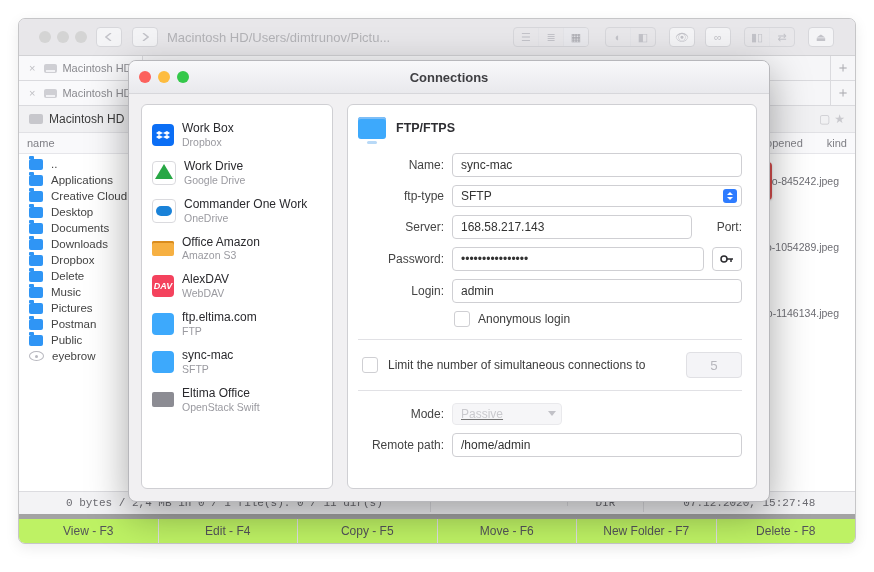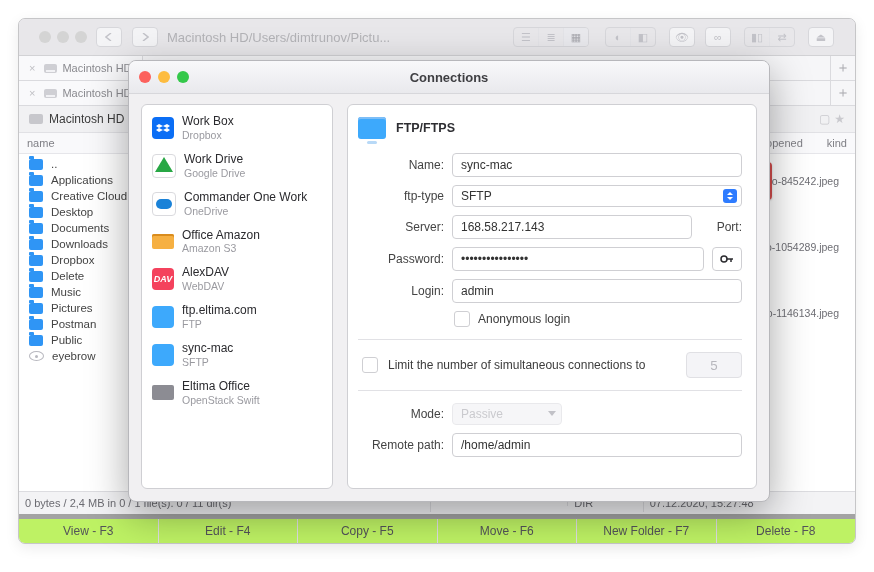--- a/index.html
+++ b/index.html
@@ -54,38 +54,38 @@
   .ficon{width:14px;height:11px;background:var(--folder);border-radius:2px;flex:0 0 14px;position:relative;}
   .ficon::before{content:"";position:absolute;top:-3px;left:0;width:5px;height:3px;background:var(--folder);border-radius:1px 1px 0 0;}
   .feye{width:13px;height:8px;border:1.5px solid #b8b8bf;border-radius:60%;flex:0 0 auto;position:relative;}
   .feye::after{content:"";position:absolute;left:50%;top:50%;width:3px;height:3px;margin:-1.5px 0 0 -1.5px;background:#b8b8bf;border-radius:50%;}
   
   .thumbwrap{flex:1;background:#fff;padding:8px 16px 8px 8px;display:flex;flex-direction:column;gap:28px;align-items:flex-end;}
   .thumbitem{display:flex;align-items:center;font-size:10.5px;color:#6e6e74;text-align:center;}
   .thumb{width:60px;height:38px;border-radius:4px;box-shadow:0 1px 2px rgba(0,0,0,.2);}
   
   .statusbar{height:22px;background:#f3f3f5;border-top:1px solid #dcdce0;display:flex;align-items:center;}
-  .statusbar .cell{flex:1;border-right:1px solid #dcdce0;font-size:11px;color:#6b6b71;padding:3px 6px;white-space:nowrap;overflow:hidden;}
+  .statusbar .cell{flex:1;border-right:1px solid #dcdce0;text-align:center;font-size:11px;color:#6b6b71;padding:3px 6px;white-space:nowrap;overflow:hidden;font-family:Liberation Mono, monospace;}
   .statusbar .cell:last-child{border-right:none;}
   
   .fkeyrow{height:24px;background:#bef264;display:flex;border-top:5px solid #a3a3a3;text-align:center;}
   .fkey{flex:1;border-right:1px solid #dedee2;display:flex;align-items:center;justify-content:center;font-size:12px;color:#545459;}
   .fkey:last-child{border-right:none;}
   
   
   .modal{position:absolute;left:128px;top:60px;width:640px;height:440px;background:var(--mac-bg);border-radius:8px;box-shadow:var(--shadow);display:flex;flex-direction:column;overflow:hidden;border:1px solid #b7b7bb;}
   .modal-title{height:32px;background:linear-gradient(#f8f8fa,#e9e9ed);display:flex;align-items:center;justify-content:center;font-size:13px;font-weight:600;color:#3e3e42;position:relative;border-bottom:1px solid #d7d7db;}
   .modal-title .traffic{position:absolute;left:10px;top:50%;transform:translateY(-50%);display:flex;gap:7px;}
   .tdot{width:12px;height:12px;border-radius:50%;}
   .red{background:#fc615d;}.yellow{background:#fdbc40;}.green{background:#34c84a;}
   
   .modal-body{flex:1;display:flex;gap:14px;padding:10px 12px 12px 12px;}
   
   .conn-list{width:190px;background:var(--pane);border:1px solid var(--field-border);border-radius:6px;display:flex;flex-direction:column;overflow:hidden;}
-  .conn-scroll{flex:1;overflow:auto;padding:4px 0;}
+  .conn-scroll{flex:1;overflow:auto;padding:11px 0;}
   .conn-item{display:flex;align-items:center;gap:8px;padding:6px 10px;}
   .conn-ico{width:22px;height:22px;border-radius:4px;flex:0 0 22px;display:flex;align-items:center;justify-content:center;color:#fff;font-weight:700;font-size:12px;}
   .conn-txt{display:flex;flex-direction:column;line-height:1.15;}
   .conn-name{font-size:12px;color:#2a2a2e;}
   .conn-sub{font-size:10.5px;color:#9a9aa0;}
   
   .form{flex:1;background:var(--pane);border:1px solid var(--field-border);border-radius:6px;padding:12px 14px 12px 10px;display:flex;flex-direction:column;gap:8px;position:relative;}
   .form-head{display:flex;align-items:center;gap:10px;margin-bottom:6px;}
   .headico{width:28px;height:22px;background:#3da9fc;border-radius:3px;box-shadow:0 2px 0 #7dbef7 inset;position:relative;}
   .headico::after{content:"";position:absolute;left:50%;bottom:-5px;transform:translateX(-50%);width:10px;height:3px;background:#b8d9f7;border-radius:2px;}
@@ -105,21 +105,21 @@
   .keybtn{width:28px;height:22px;border:1px solid var(--field-border);border-radius:4px;background:var(--field-bg);display:flex;align-items:center;justify-content:center;color:#2c2c30;font-size:13px;}
   
   .checkrow{display:flex;align-items:center;gap:8px;padding-left:96px;}
   .checkbox{width:14px;height:14px;border:1px solid var(--field-border);border-radius:3px;background:#fff;}
   
   hr.sep{border:none;border-top:1px solid #e1e1e5;margin:4px 0;}
   
   .limrow{display:flex;align-items:center;gap:10px;padding-left:4px;}
   .limrow .limnum{width:50px;height:22px;border:1px solid #e0e0e4;border-radius:4px;background:#f4f4f7;text-align:center;color:#b7b7bd;}
   
-  .modewrap{position:relative;display:flex;}
+  .modewrap{position:relative;display:flex;text-decoration:underline;}
   .modewrap select{flex:1;appearance:none;height:22px;background:#f3f3f6;border:1px solid #e1e1e5;border-radius:4px;padding:0 20px 0 8px;color:#b4b4ba;font-size:12px;}
   .modewrap::after{content:"";position:absolute;right:6px;top:8px;border-left:4px solid transparent;border-right:4px solid transparent;border-top:5px solid #c1c1c7;}
   
   
   .ic-dropbox{background:#0b6ef5;}
   .ic-gdrive{background:#fff;border:1px solid #dadade;}
   .ic-onedrive{background:#fff;border:1px solid #dadade;}
   .ic-s3{width:22px;height:15px;background:#f6b042;border-radius:2px;box-shadow:0 2px 0 #d98c1e inset;}
   .ic-dav{background:#f4425d;}
   .ic-ftp{background:#3da9fc;}

